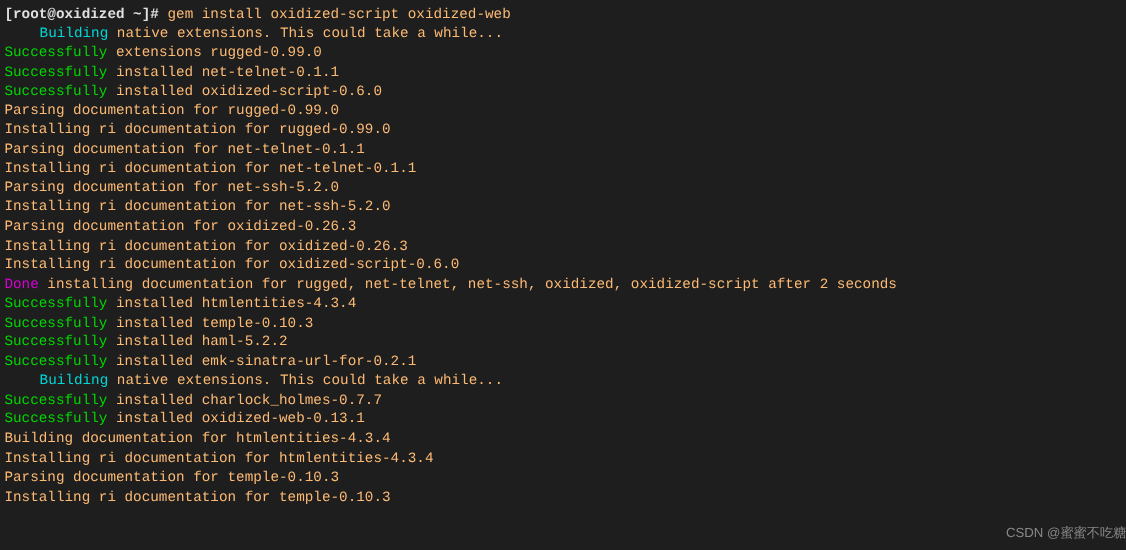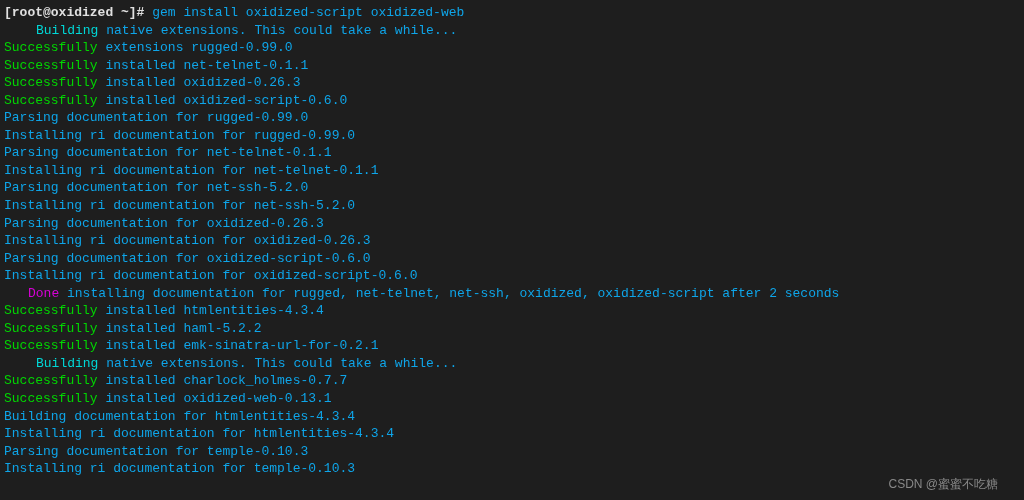--- a/index.html
+++ b/index.html
@@ -18,54 +18,53 @@
       height: 500px;
       overflow: hidden;
       position: relative;
     }
     .line {
       white-space: pre;
     }
     .prompt-user { color: #e0e0e0; font-weight: bold; }
     .cyan { color: #00d7d7; margin-left: 32px; }
     .green { color: #00d700; }
-    .magenta { color: #d700d7; margin-left: 24px; }
-    .white { color: #0ea5e9; }
+    .magenta { color: #d700d7; }
+    .white { color: #fdba74; }
     .watermark {
       position: absolute;
       bottom: 8px;
-      right: 26px;
+      right: 0;
       color: #888;
       font-size: 12px;
       font-family: sans-serif;
     }
   </style>
 </head>
 <body>
 
 <div>
   <div class="line"><span class="prompt-user">[root@oxidized ~]#</span><span class="white"> gem install oxidized-script oxidized-web</span></div>
   <div id="output-lines">
       <div class="line"><span class="cyan">Building</span><span class="white"> native extensions. This could take a while...</span></div>
       <div class="line"><span class="green">Successfully</span><span class="white"> extensions rugged-0.99.0</span></div>
       <div class="line"><span class="green">Successfully</span><span class="white"> installed net-telnet-0.1.1</span></div>
-      <div class="line"><span class="green">Successfully</span><span class="white"> installed oxidized-0.26.3</span></div>
       <div class="line"><span class="green">Successfully</span><span class="white"> installed oxidized-script-0.6.0</span></div>
       <div class="line"><span class="white">Parsing documentation for rugged-0.99.0</span></div>
       <div class="line"><span class="white">Installing ri documentation for rugged-0.99.0</span></div>
       <div class="line"><span class="white">Parsing documentation for net-telnet-0.1.1</span></div>
       <div class="line"><span class="white">Installing ri documentation for net-telnet-0.1.1</span></div>
       <div class="line"><span class="white">Parsing documentation for net-ssh-5.2.0</span></div>
       <div class="line"><span class="white">Installing ri documentation for net-ssh-5.2.0</span></div>
       <div class="line"><span class="white">Parsing documentation for oxidized-0.26.3</span></div>
       <div class="line"><span class="white">Installing ri documentation for oxidized-0.26.3</span></div>
-      <div class="line"><span class="white">Parsing documentation for oxidized-script-0.6.0</span></div>
       <div class="line"><span class="white">Installing ri documentation for oxidized-script-0.6.0</span></div>
       <div class="line"><span class="magenta">Done</span><span class="white"> installing documentation for rugged, net-telnet, net-ssh, oxidized, oxidized-script after 2 seconds</span></div>
       <div class="line"><span class="green">Successfully</span><span class="white"> installed htmlentities-4.3.4</span></div>
+      <div class="line"><span class="green">Successfully</span><span class="white"> installed temple-0.10.3</span></div>
       <div class="line"><span class="green">Successfully</span><span class="white"> installed haml-5.2.2</span></div>
       <div class="line"><span class="green">Successfully</span><span class="white"> installed emk-sinatra-url-for-0.2.1</span></div>
       <div class="line"><span class="cyan">Building</span><span class="white"> native extensions. This could take a while...</span></div>
       <div class="line"><span class="green">Successfully</span><span class="white"> installed charlock_holmes-0.7.7</span></div>
       <div class="line"><span class="green">Successfully</span><span class="white"> installed oxidized-web-0.13.1</span></div>
       <div class="line"><span class="white">Building documentation for htmlentities-4.3.4</span></div>
       <div class="line"><span class="white">Installing ri documentation for htmlentities-4.3.4</span></div>
       <div class="line"><span class="white">Parsing documentation for temple-0.10.3</span></div>
       <div class="line"><span class="white">Installing ri documentation for temple-0.10.3</span></div>
     </div>

